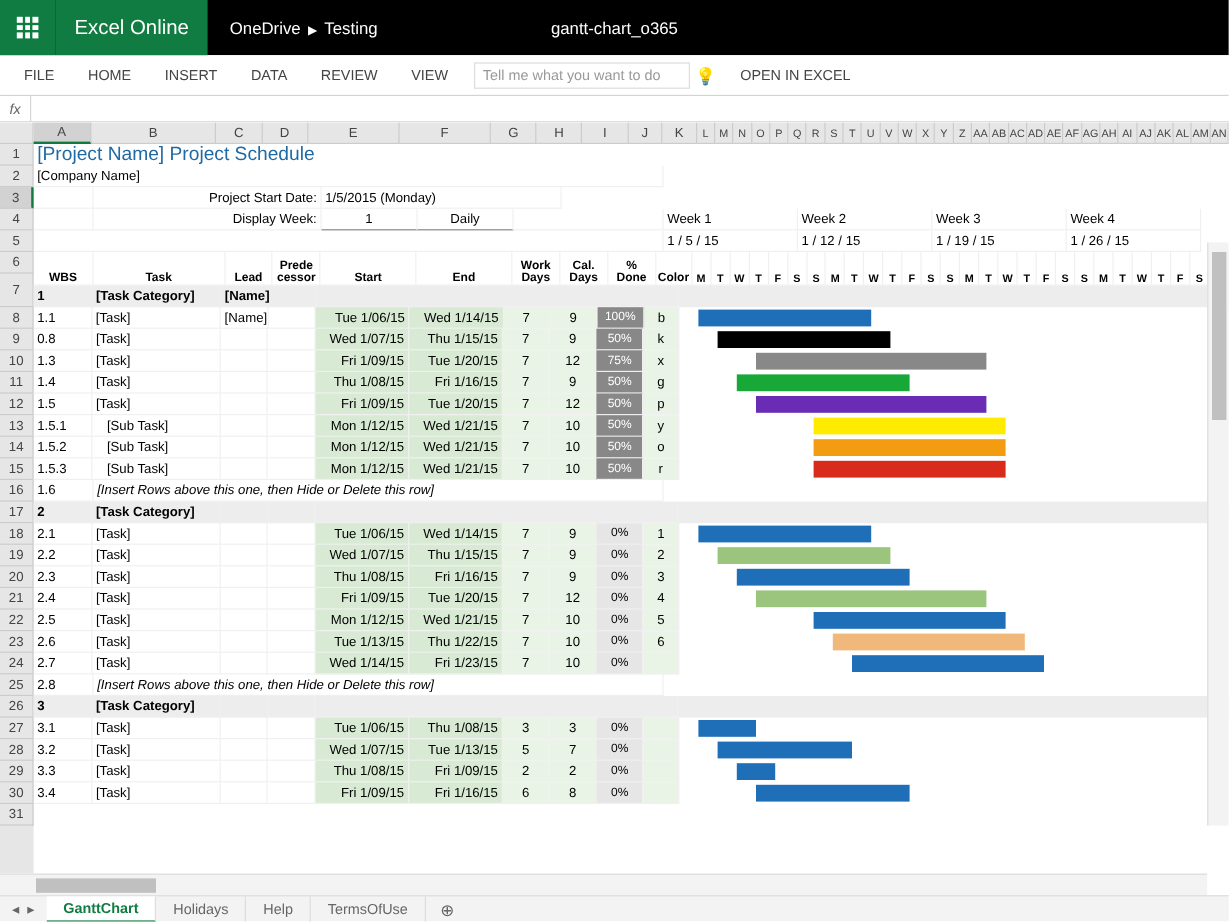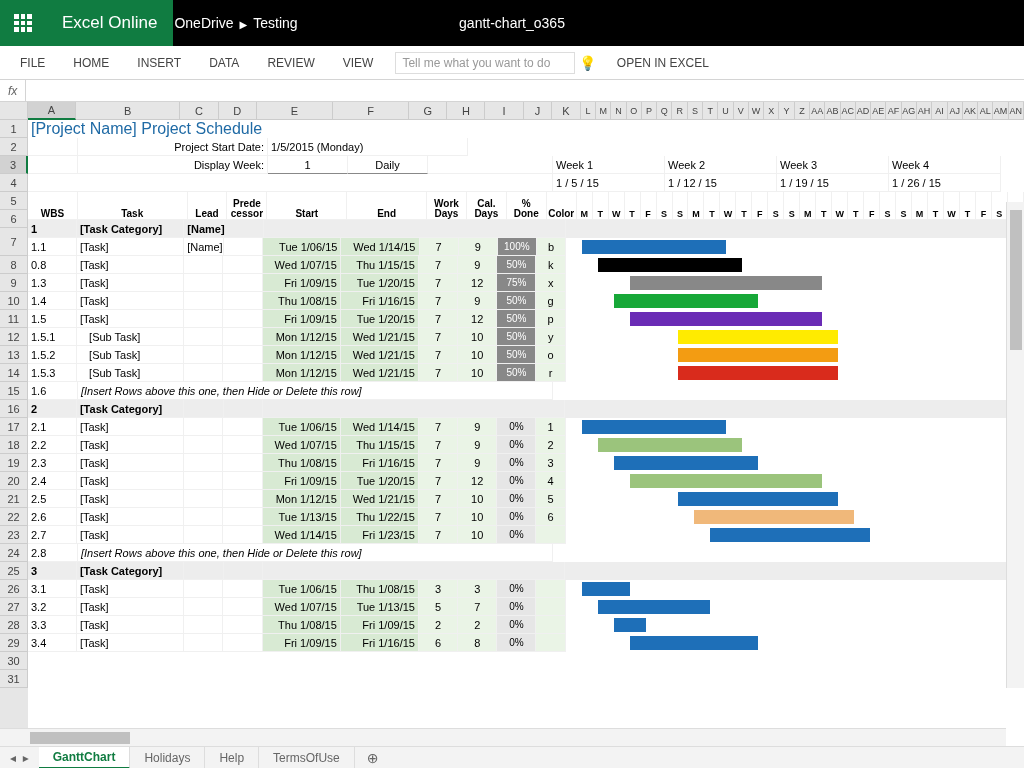--- a/index.html
+++ b/index.html
@@ -3,21 +3,21 @@
 <meta charset="utf-8">
 <style>
 * { margin: 0; padding: 0; box-sizing: border-box; font-family: 'Segoe UI', Arial, sans-serif; }
 body { background: #fff; overflow: hidden; width: 1024px; height: 768px; position: relative; }
 
 .titlebar { background: #000; height: 46px; display: flex; align-items: center; color: #fff; }
 .waffle { width: 46px; height: 46px; background: #107c41; display: flex; align-items: center; justify-content: center; }
 .waffle-grid { width: 18px; height: 18px; display: grid; grid-template-columns: repeat(3,1fr); grid-template-rows: repeat(3,1fr); gap: 2px; }
 .waffle-grid span { background: #fff; }
 .app-name { background: #107c41; height: 46px; padding: 0 16px; display: flex; align-items: center; font-size: 17px; }
-.breadcrumb { padding: 0 1px; font-size: 14px; }
+.breadcrumb { padding: 0 18px; font-size: 14px; }
 .breadcrumb .chev { margin: 0 6px; font-size: 10px; }
 .doc-title { position: absolute; left: 50%; transform: translateX(-50%); font-size: 14px; }
 
 .ribbon { background: #fff; height: 34px; border-bottom: 1px solid #d4d4d4; display: flex; align-items: center; padding-left: 6px; font-size: 12px; color: #444; }
 .ribbon-tab { padding: 0 14px; height: 34px; display: flex; align-items: center; cursor: pointer; }
 .tellme { margin-left: 8px; border: 1px solid #ddd; height: 22px; width: 180px; padding: 0 6px; font-size: 12px; color: #999; display: flex; align-items: center; }
 .bulb { margin-left: 4px; font-size: 14px; }
 .open-excel { margin-left: 20px; color: #444; font-size: 12px; }
 
 .fxbar { height: 22px; border-bottom: 1px solid #d4d4d4; display: flex; align-items: center; font-size: 12px; }
@@ -180,20 +180,23 @@
       <div class="row-h">28</div>
       <div class="row-h">29</div>
       <div class="row-h">30</div>
       <div class="row-h">31</div>
     </div>
   <div class="cells" id="cells">
       <div class="row title-row">
         <div class="cell " style="width: 525px;">[Project Name] Project Schedule</div>
       </div>
       <div class="row ">
+        <div class="cell " style="width: 525px;">[Company Name]</div>
+      </div>
+      <div class="row ">
         <div class="cell " style="width: 50px;"></div>
         <div class="cell " style="width: 190px; justify-content: flex-end;">Project Start Date:</div>
         <div class="cell " style="width: 200px;">1/5/2015 (Monday)</div>
       </div>
       <div class="row ">
         <div class="cell " style="width: 50px;"></div>
         <div class="cell " style="width: 190px; justify-content: flex-end;">Display Week:</div>
         <div class="cell " style="width: 80px; justify-content: center; border-bottom: 1px solid rgb(136, 136, 136);">1</div>
         <div class="cell " style="width: 80px; justify-content: center; border-bottom: 1px solid rgb(136, 136, 136);">Daily</div>
         <div class="cell " style="width: 125px;"></div>

